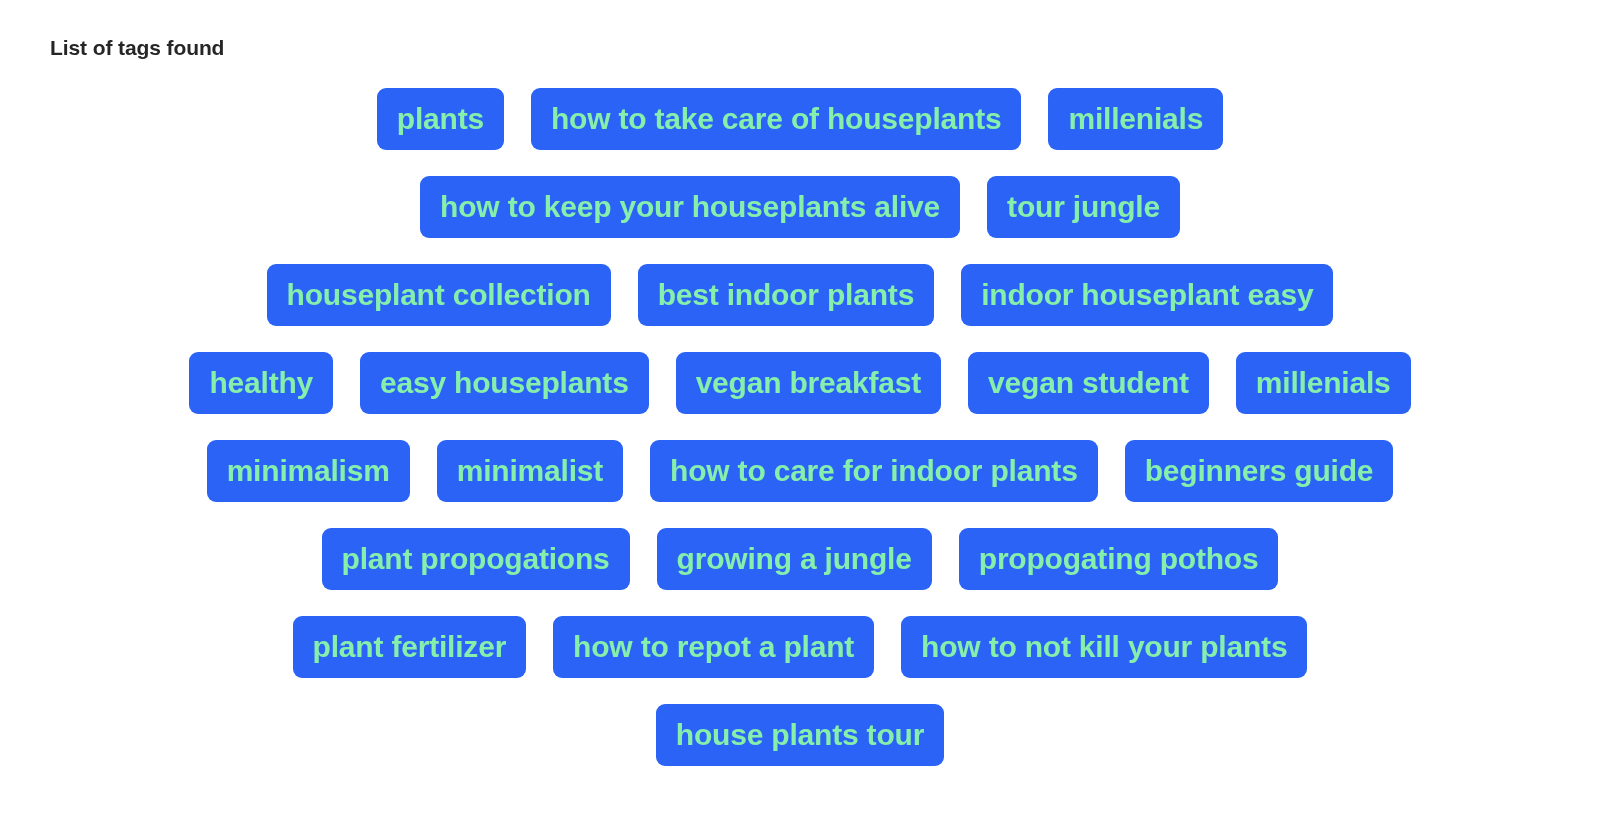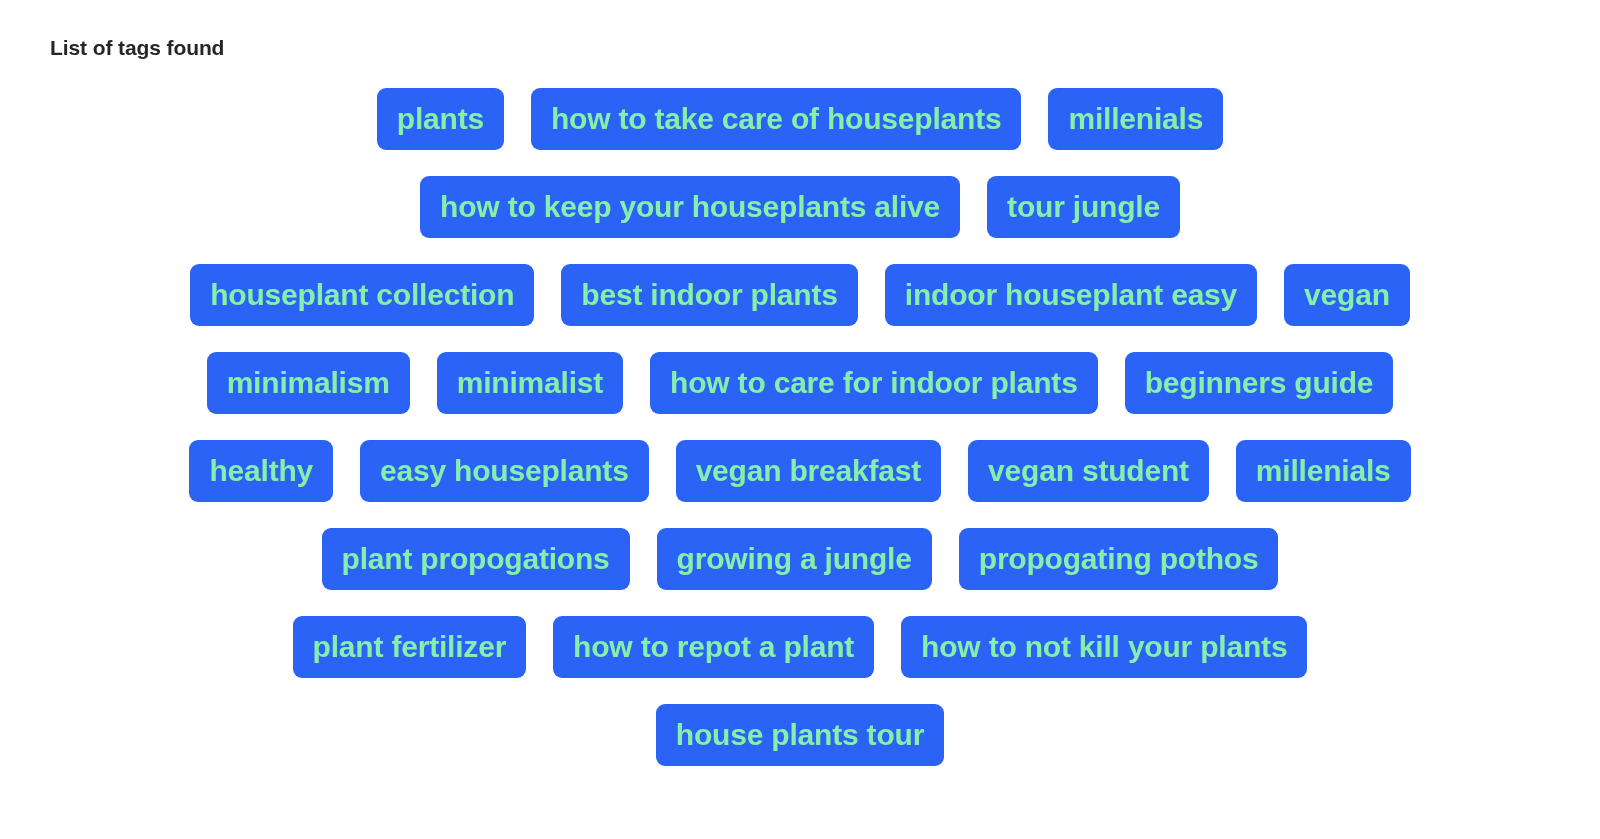--- a/index.html
+++ b/index.html
@@ -87,34 +87,33 @@
         <div class="tag-chip">millenials</div>
       </div>
       <div class="tag-row">
         <div class="tag-chip">how to keep your houseplants alive</div>
         <div class="tag-chip">tour jungle</div>
       </div>
       <div class="tag-row">
         <div class="tag-chip">houseplant collection</div>
         <div class="tag-chip">best indoor plants</div>
         <div class="tag-chip">indoor houseplant easy</div>
-        <div class="tag-chip">vegan</div>
-      </div>
-      <div class="tag-row">
-        <div class="tag-chip">minimalism</div>
-        <div class="tag-chip">minimalist</div>
-        <div class="tag-chip">how to care for indoor plants</div>
-        <div class="tag-chip">beginners guide</div>
       </div>
       <div class="tag-row">
         <div class="tag-chip">healthy</div>
         <div class="tag-chip">easy houseplants</div>
         <div class="tag-chip">vegan breakfast</div>
         <div class="tag-chip">vegan student</div>
         <div class="tag-chip">millenials</div>
+      </div>
+      <div class="tag-row">
+        <div class="tag-chip">minimalism</div>
+        <div class="tag-chip">minimalist</div>
+        <div class="tag-chip">how to care for indoor plants</div>
+        <div class="tag-chip">beginners guide</div>
       </div>
       <div class="tag-row">
         <div class="tag-chip">plant propogations</div>
         <div class="tag-chip">growing a jungle</div>
         <div class="tag-chip">propogating pothos</div>
       </div>
       <div class="tag-row">
         <div class="tag-chip">plant fertilizer</div>
         <div class="tag-chip">how to repot a plant</div>
         <div class="tag-chip">how to not kill your plants</div>

